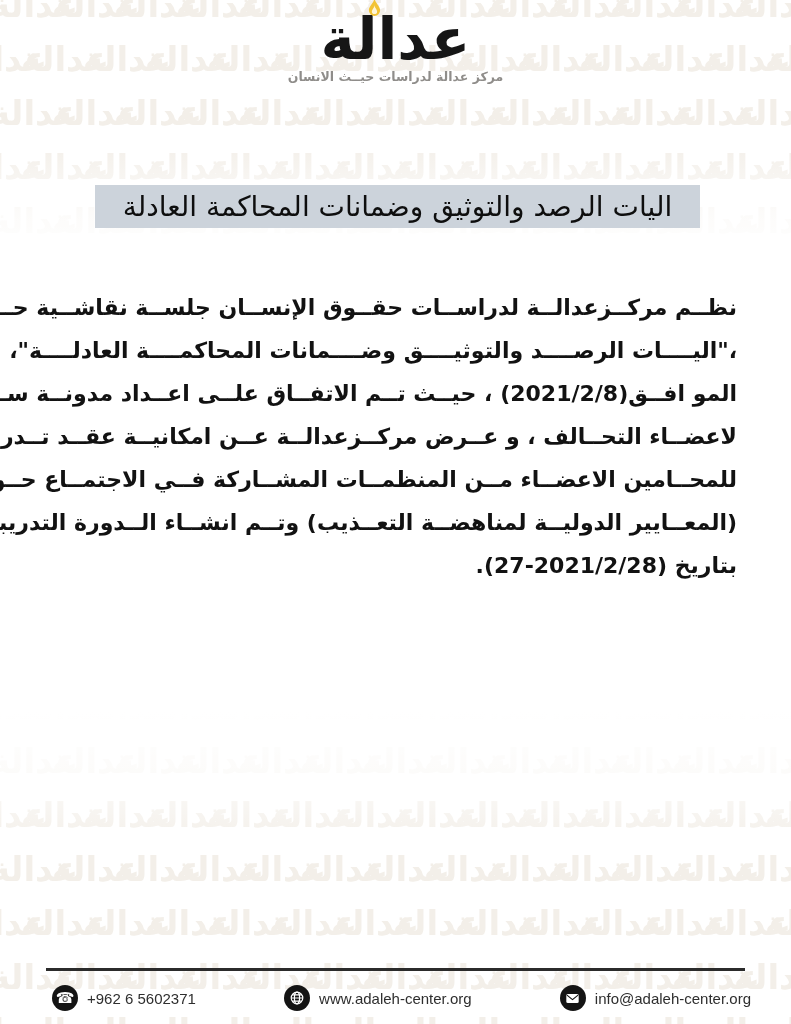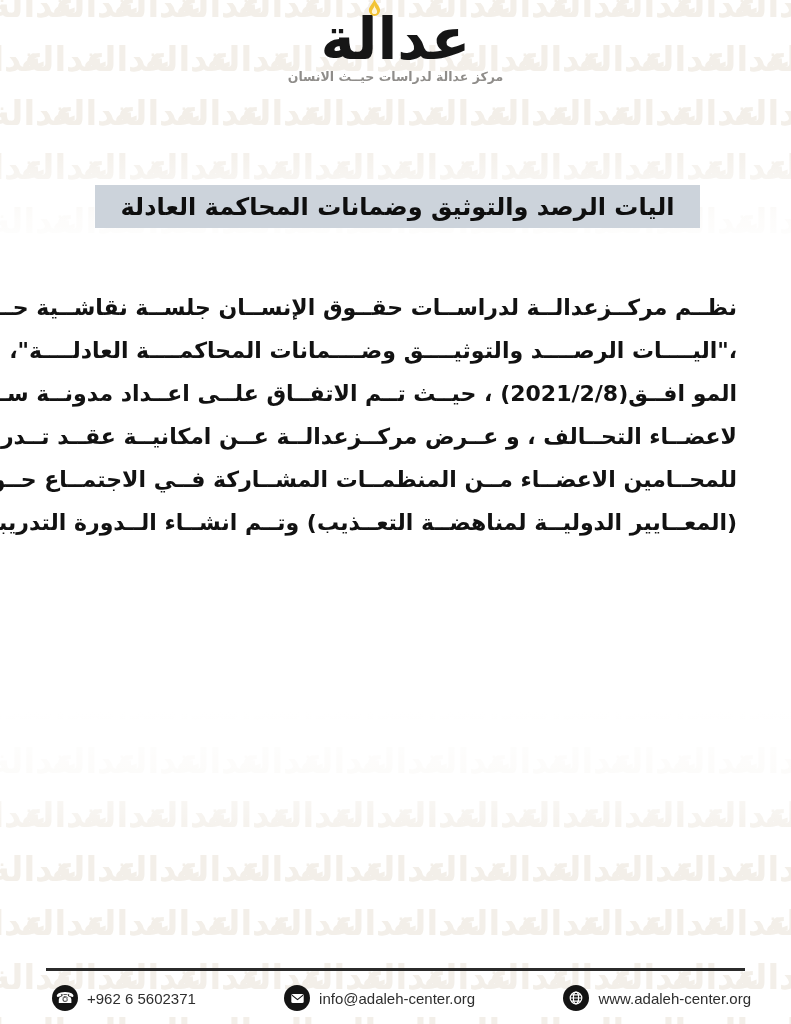--- a/index.html
+++ b/index.html
@@ -76,22 +76,22 @@
   .title-banner{
     position:absolute;
     left:95px;top:185px;
     width:605px;height:43px;
     background:#ccd3db;
     z-index:2;
     display:flex;align-items:center;justify-content:center;
   }
   .title-banner .t{
     direction:rtl;
-    font-size:24px;
-    font-weight:bold;
+    font-size:28px;
+    font-weight:normal;
     color:#0e0e0e;
     white-space:nowrap;
   }
   
   .body-par{
     position:absolute;
     left:60px;top:286px;
     width:677px;
     z-index:2;
     direction:rtl;
@@ -439,49 +439,50 @@
     <div class="t">اليات الرصد والتوثيق وضمانات المحاكمة العادلة</div>
   </div>
 
   <div class="body-par" dir="rtl" lang="ar">
     <div class="body-line">نظــم مركــزعدالــة لدراســات حقــوق الإنســان جلســة نقاشــية حــول</div>
     <div class="body-line">،"اليــــات الرصــــد والتوثيــــق وضــــمانات المحاكمــــة العادلــــة"،</div>
     <div class="body-line">المو افــق(2021/2/8) ، حيــث تــم الاتفــاق علــى اعــداد مدونــة ســلوك</div>
     <div class="body-line">لاعضــاء التحــالف ، و عــرض مركــزعدالــة عــن امكانيــة عقــد تــدريب</div>
     <div class="body-line">للمحــامين الاعضــاء مــن المنظمــات المشــاركة فــي الاجتمــاع حــول</div>
     <div class="body-line">(المعــايير الدوليــة لمناهضــة التعــذيب) وتــم انشــاء الــدورة التدريبيــة</div>
+    <div class="body-line last">بتاريخ (2021/2/28-27).</div>
   </div>
 
   <div class="footer-rule"></div>
 
   <div class="footer-bar">
 
     <div class="contact">
       <span class="f-icon">
           <span class="gl">☎</span>
         </span>
       <span class="lbl">+962 6 5602371</span>
     </div>
 
-
-    <div class="contact">
-      <span class="f-icon">
-        <svg width="15" height="15" viewBox="0 0 16 16">
-          <rect x="1.4" y="3.2" width="13.2" height="9.6" rx="1.6" fill="#fff"></rect>
-          <path d="M2.4 4.6 L8 9.2 L13.6 4.6" fill="none" stroke="#141414" stroke-width="1.2" stroke-linecap="round" stroke-linejoin="round"></path>
-        </svg>
-      </span>
-      <span class="lbl">info@adaleh-center.org</span>
-    </div>
 
     <div class="contact">
       <span class="f-icon">
         <svg width="16" height="16" viewBox="0 0 16 16" fill="none" stroke="#fff" stroke-width="1.2">
           <circle cx="8" cy="8" r="5.8"></circle>
           <ellipse cx="8" cy="8" rx="2.6" ry="5.8"></ellipse>
           <path d="M2.2 8 h11.6 M3.1 4.9 h9.8 M3.1 11.1 h9.8"></path>
         </svg>
       </span>
       <span class="lbl">www.adaleh-center.org</span>
     </div>
 
+    <div class="contact">
+      <span class="f-icon">
+        <svg width="15" height="15" viewBox="0 0 16 16">
+          <rect x="1.4" y="3.2" width="13.2" height="9.6" rx="1.6" fill="#fff"></rect>
+          <path d="M2.4 4.6 L8 9.2 L13.6 4.6" fill="none" stroke="#141414" stroke-width="1.2" stroke-linecap="round" stroke-linejoin="round"></path>
+        </svg>
+      </span>
+      <span class="lbl">info@adaleh-center.org</span>
+    </div>
+
   </div>
 </div>
 
 </body></html>

